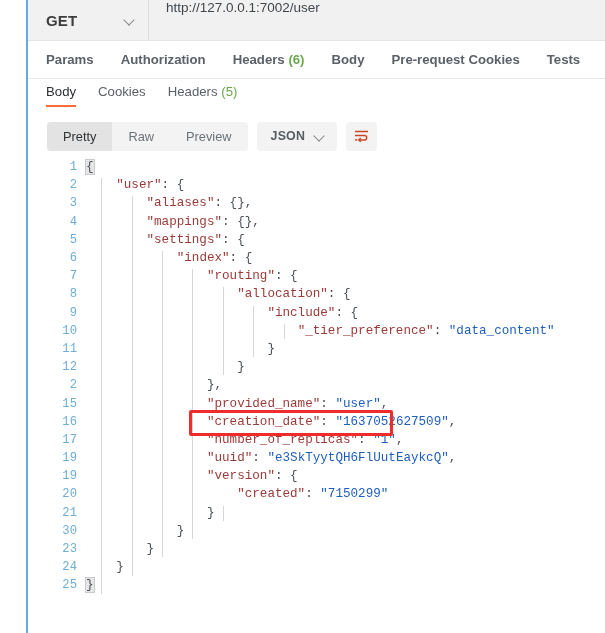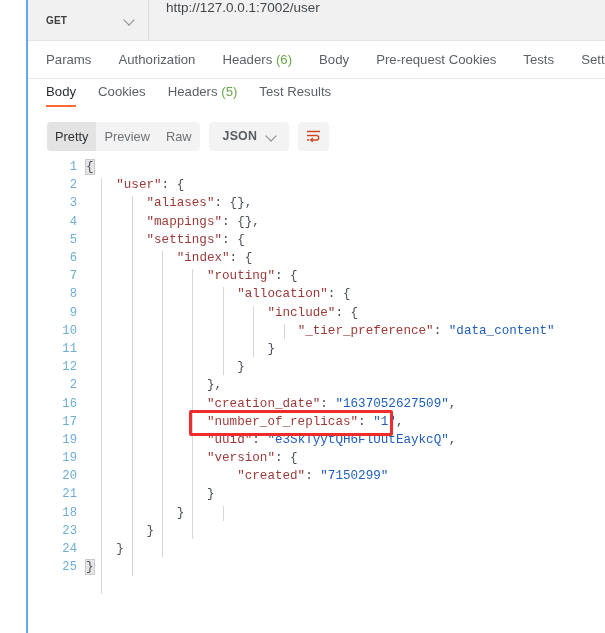--- a/index.html
+++ b/index.html
@@ -43,21 +43,21 @@
   .method-box {
     width: 121px;
     display: flex;
     align-items: center;
     justify-content: space-between;
     padding: 0 13px 0 18px;
     border-right: 1px solid #dddddd;
     cursor: pointer;
   }
   .method-label {
-    font-size: 10px;
+    font-size: 15px;
     font-weight: bold;
     color: #3d3d3d;
     letter-spacing: 0.2px;
   }
   .chev {
     width: 11px;
     height: 11px;
     position: relative;
   }
   .chev::before {
@@ -86,20 +86,21 @@
     left: 28px;
     top: 41px;
     right: 0;
     height: 38px;
     background: #ffffff;
     border-bottom: 1px solid #e8e8e8;
     display: flex;
     align-items: center;
     padding-left: 18px;
     gap: 27px;
+    font-weight: bold;
   }
   .req-tab {
     font-size: 13.2px;
     color: #5b6168;
     cursor: pointer;
     white-space: nowrap;
   }
   .req-tab .count { color: #6aa84f; }
 
   
@@ -151,21 +152,21 @@
   .seg-group {
     display: flex;
     background: #f3f3f3;
     border-radius: 4px;
     height: 29px;
     overflow: hidden;
   }
   .seg {
     display: flex;
     align-items: center;
-    padding: 0 8px;
+    padding: 0 16px;
     font-size: 12.8px;
     color: #6d7277;
     cursor: pointer;
   }
   .seg.active {
     background: #e3e3e3;
     color: #2f3336;
   }
   .fmt-select {
     display: flex;
@@ -283,33 +284,32 @@
       <div class="req-tab"><span>Body</span></div>
       <div class="req-tab"><span>Pre-request Cookies</span></div>
       <div class="req-tab"><span>Tests</span></div>
       <div class="req-tab"><span>Settings</span></div>
     </div>
 
   <div class="resp-tabs" id="resp-tabs">
       <div class="resp-tab active"><span>Body</span></div>
       <div class="resp-tab"><span>Cookies</span></div>
       <div class="resp-tab"><span>Headers</span><span class="count"> (5)</span></div>
-      <div class="resp-tab"><span>Test Results</span></div>
     </div>
 
   <div class="view-toolbar">
     <div class="seg-group" id="seg-group">
         <div class="seg active">
           <span>Pretty</span>
         </div>
         <div class="seg">
-          <span>Preview</span>
+          <span>Raw</span>
         </div>
         <div class="seg">
-          <span>Raw</span>
+          <span>Preview</span>
         </div>
       </div>
     <div class="fmt-select">
       <span class="fmt-label">JSON</span>
       <span class="chev"></span>
     </div>
     <div class="wrap-btn">
       <svg width="15" height="14" viewBox="0 0 15 14">
         <line x1="1" y1="2.5" x2="14" y2="2.5" stroke="#cf4520" stroke-width="1.5"></line>
         <line x1="1" y1="6.5" x2="11.5" y2="6.5" stroke="#cf4520" stroke-width="1.5"></line>
@@ -338,27 +338,28 @@
         <div class="code-line"><span class="ln">4</span><span class="code-text"><span>        </span><span class="k">"mappings"</span><span class="p">: {},</span></span></div>
         <div class="code-line"><span class="ln">5</span><span class="code-text"><span>        </span><span class="k">"settings"</span><span class="p">: {</span></span></div>
         <div class="code-line"><span class="ln">6</span><span class="code-text"><span>            </span><span class="k">"index"</span><span class="p">: {</span></span></div>
         <div class="code-line"><span class="ln">7</span><span class="code-text"><span>                </span><span class="k">"routing"</span><span class="p">: {</span></span></div>
         <div class="code-line"><span class="ln">8</span><span class="code-text"><span>                    </span><span class="k">"allocation"</span><span class="p">: {</span></span></div>
         <div class="code-line"><span class="ln">9</span><span class="code-text"><span>                        </span><span class="k">"include"</span><span class="p">: {</span></span></div>
         <div class="code-line"><span class="ln">10</span><span class="code-text"><span>                            </span><span class="k">"_tier_preference"</span><span class="p">: </span><span class="s">"data_content"</span></span></div>
         <div class="code-line"><span class="ln">11</span><span class="code-text"><span>                        </span><span class="p">}</span></span></div>
         <div class="code-line"><span class="ln">12</span><span class="code-text"><span>                    </span><span class="p">}</span></span></div>
         <div class="code-line"><span class="ln">2</span><span class="code-text"><span>                </span><span class="p">},</span></span></div>
+        <div class="code-line"><span class="ln">15</span><span class="code-text"><span>                </span><span class="k">"provided_name"</span><span class="p">: </span><span class="s">"user"</span><span class="p">,</span></span></div>
         <div class="code-line"><span class="ln">16</span><span class="code-text"><span>                </span><span class="k">"creation_date"</span><span class="p">: </span><span class="s">"1637052627509"</span><span class="p">,</span></span></div>
         <div class="code-line"><span class="ln">17</span><span class="code-text"><span>                </span><span class="k">"number_of_replicas"</span><span class="p">: </span><span class="s">"1"</span><span class="p">,</span></span></div>
         <div class="code-line"><span class="ln">19</span><span class="code-text"><span>                </span><span class="k">"uuid"</span><span class="p">: </span><span class="s">"e3SkTyytQH6FlUutEaykcQ"</span><span class="p">,</span></span></div>
         <div class="code-line"><span class="ln">19</span><span class="code-text"><span>                </span><span class="k">"version"</span><span class="p">: {</span></span></div>
         <div class="code-line"><span class="ln">20</span><span class="code-text"><span>                    </span><span class="k">"created"</span><span class="p">: </span><span class="s">"7150299"</span></span></div>
         <div class="code-line"><span class="ln">21</span><span class="code-text"><span>                </span><span class="p">}</span></span></div>
-        <div class="code-line"><span class="ln">18</span><span class="code-text"><span>            </span><span class="p">}</span></span></div>
+        <div class="code-line"><span class="ln">30</span><span class="code-text"><span>            </span><span class="p">}</span></span></div>
         <div class="code-line"><span class="ln">23</span><span class="code-text"><span>        </span><span class="p">}</span></span></div>
         <div class="code-line"><span class="ln">24</span><span class="code-text"><span>    </span><span class="p">}</span></span></div>
         <div class="code-line"><span class="ln">25</span><span class="code-text"><span></span><span class="p brk-hl">}</span></span></div>
       </div>
     <div class="red-box" id="red-box" style="border-color: rgb(239, 43, 43); left: 161px; top: 251.8px; width: 204px; height: 26px;"></div>
   </div>
 
 </div>
 
 </body></html>

